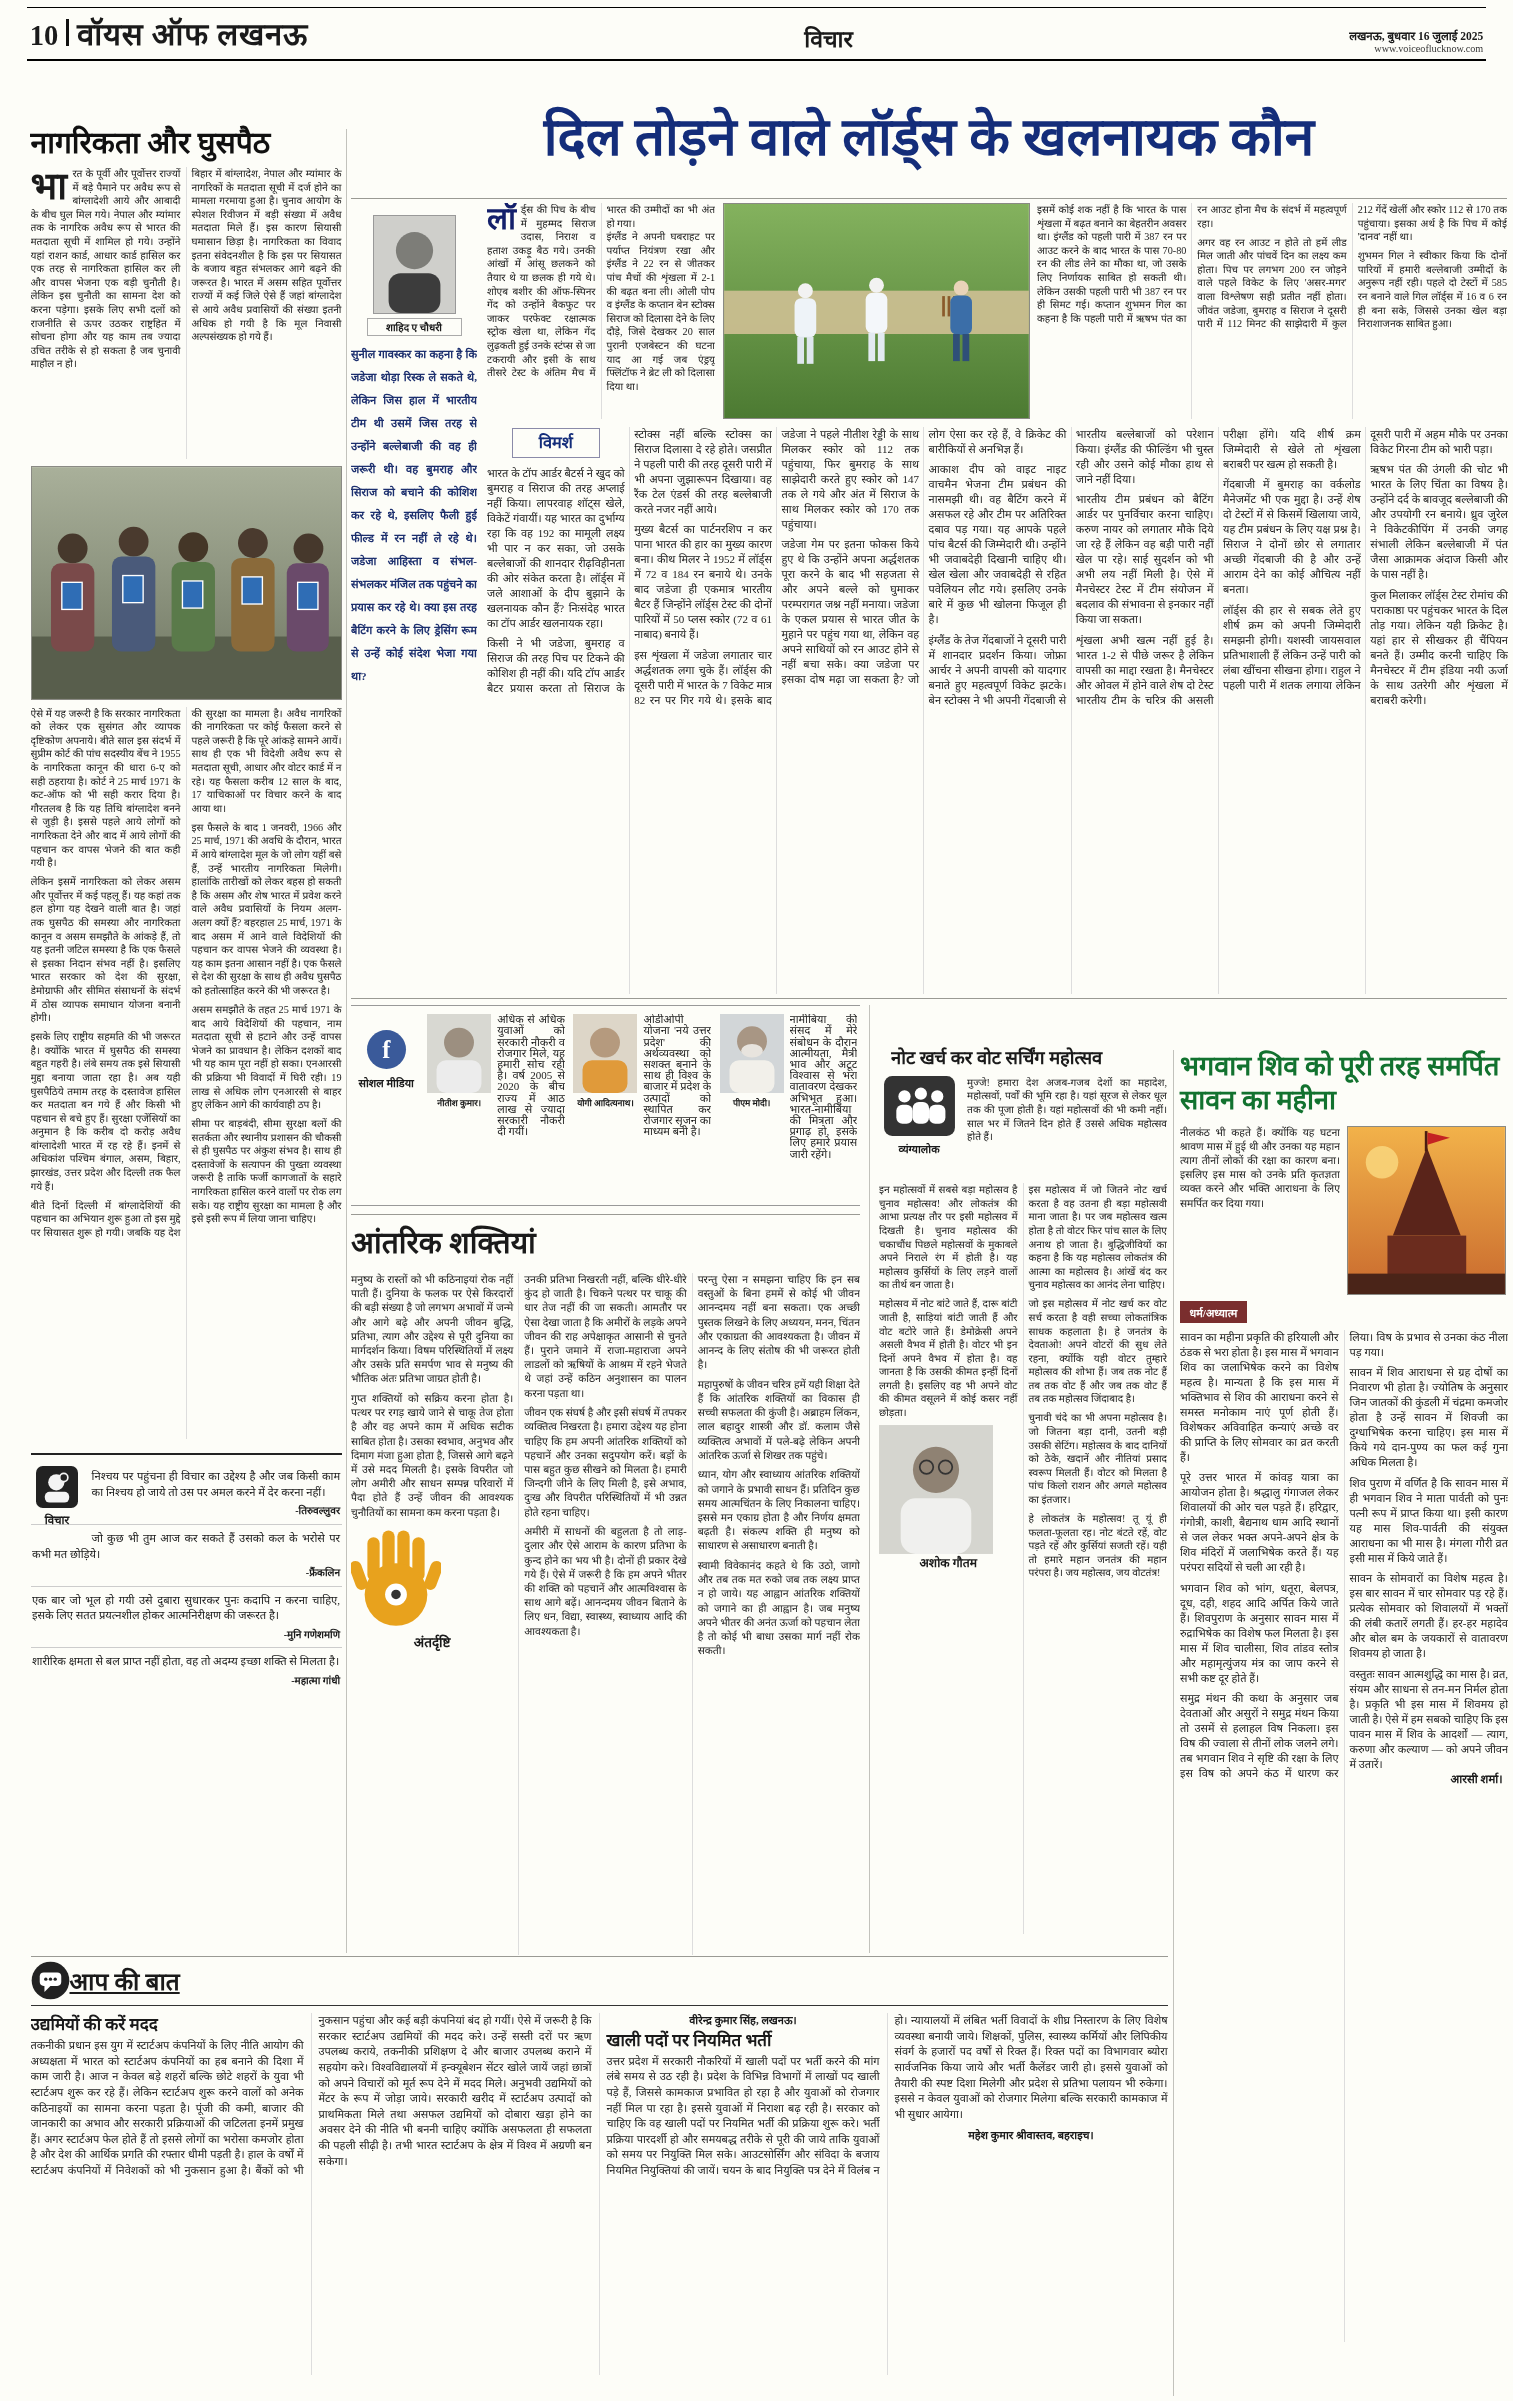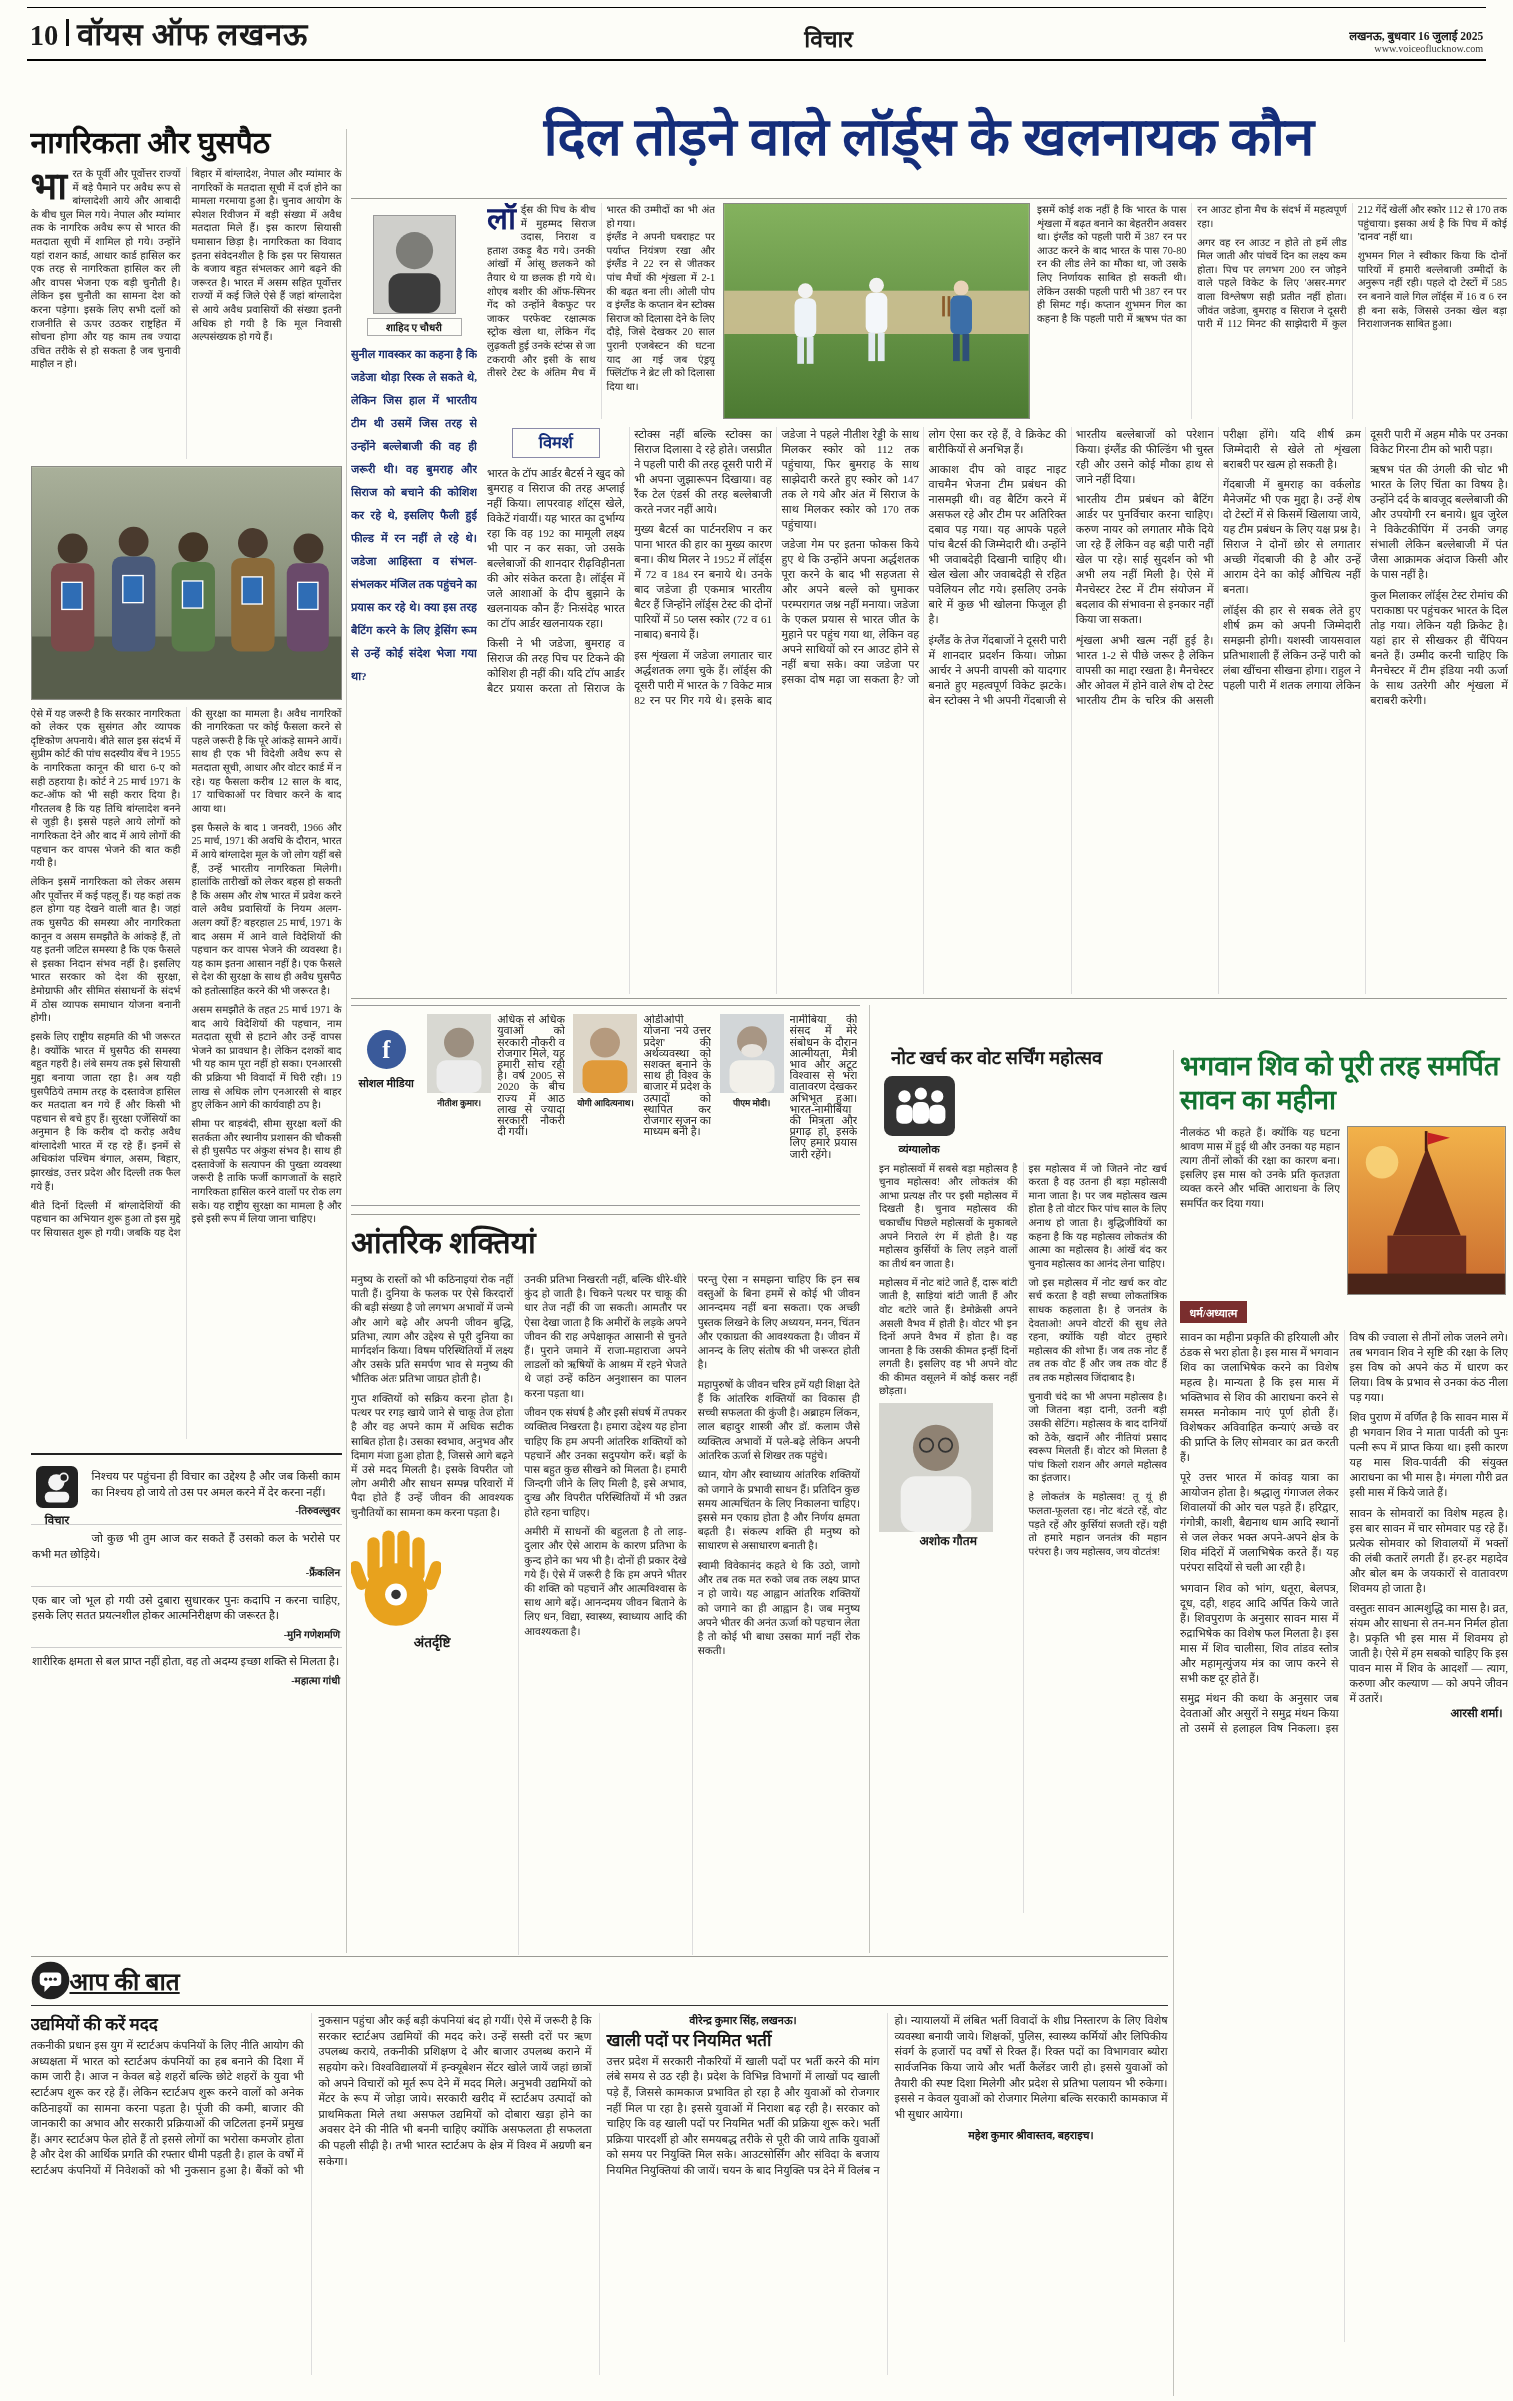--- a/index.html
+++ b/index.html
@@ -361,20 +361,21 @@
             <circle cx="30" cy="30" r="9"></circle>
               <rect x="18" y="42" width="24" height="28" rx="9"></rect>
             <circle cx="54" cy="26" r="9"></circle>
               <rect x="42" y="38" width="24" height="32" rx="9"></rect>
             <circle cx="78" cy="30" r="9"></circle>
               <rect x="66" y="42" width="24" height="28" rx="9"></rect>
           </g>
         </svg>
         <div class="vy-label">व्यंग्यालोक</div>
       </div>
+      <div class="vy-leadtext">मुज्जे! हमारा देश अजब-गजब देशों का महादेश, महोत्सवों, पर्वों की भूमि रहा है। यहां सूरज से लेकर धूल तक की पूजा होती है। यहां महोत्सवों की भी कमी नहीं। साल भर में जितने दिन होते हैं उससे अधिक महोत्सव होते हैं।</div>
     </div>
     <div class="bt cols2" style="height:751px;">
       <div>
           <p>इन महोत्सवों में सबसे बड़ा महोत्सव है चुनाव महोत्सव! और लोकतंत्र की आभा प्रत्यक्ष तौर पर इसी महोत्सव में दिखती है। चुनाव महोत्सव की चकाचौंध पिछले महोत्सवों के मुकाबले अपने निराले रंग में होती है। यह महोत्सव कुर्सियों के लिए लड़ने वालों का तीर्थ बन जाता है।</p>
           <p>महोत्सव में नोट बांटे जाते हैं, दारू बांटी जाती है, साड़ियां बांटी जाती हैं और वोट बटोरे जाते हैं। डेमोक्रेसी अपने असली वैभव में होती है। वोटर भी इन दिनों अपने वैभव में होता है। वह जानता है कि उसकी कीमत इन्हीं दिनों लगती है। इसलिए वह भी अपने वोट की कीमत वसूलने में कोई कसर नहीं छोड़ता।</p>
         </div>
       <figure class="vy-author">
         <svg width="114" height="129" viewBox="0 0 168 190" xmlns="http://www.w3.org/2000/svg">
           <rect width="168" height="190" fill="#d5d5cf"></rect>
           <circle cx="84" cy="66" r="34" fill="#8f8273"></circle>
@@ -415,20 +416,21 @@
         </svg>
       </figure>
     </div>
     <div class="sw-label">धर्म/अध्यात्म</div>
     <div class="bt cols2" style="height:1012px;font-size:11px;line-height:15px;">
       <div>
           <p>सावन का महीना प्रकृति की हरियाली और ठंडक से भरा होता है। इस मास में भगवान शिव का जलाभिषेक करने का विशेष महत्व है। मान्यता है कि इस मास में भक्तिभाव से शिव की आराधना करने से समस्त मनोकाम नाएं पूर्ण होती हैं। विशेषकर अविवाहित कन्याएं अच्छे वर की प्राप्ति के लिए सोमवार का व्रत करती हैं।</p>
           <p>पूरे उत्तर भारत में कांवड़ यात्रा का आयोजन होता है। श्रद्धालु गंगाजल लेकर शिवालयों की ओर चल पड़ते हैं। हरिद्वार, गंगोत्री, काशी, बैद्यनाथ धाम आदि स्थानों से जल लेकर भक्त अपने-अपने क्षेत्र के शिव मंदिरों में जलाभिषेक करते हैं। यह परंपरा सदियों से चली आ रही है।</p>
           <p>भगवान शिव को भांग, धतूरा, बेलपत्र, दूध, दही, शहद आदि अर्पित किये जाते हैं। शिवपुराण के अनुसार सावन मास में रुद्राभिषेक का विशेष फल मिलता है। इस मास में शिव चालीसा, शिव तांडव स्तोत्र और महामृत्युंजय मंत्र का जाप करने से सभी कष्ट दूर होते हैं।</p>
           <p>समुद्र मंथन की कथा के अनुसार जब देवताओं और असुरों ने समुद्र मंथन किया तो उसमें से हलाहल विष निकला। इस विष की ज्वाला से तीनों लोक जलने लगे। तब भगवान शिव ने सृष्टि की रक्षा के लिए इस विष को अपने कंठ में धारण कर लिया। विष के प्रभाव से उनका कंठ नीला पड़ गया।</p>
+          <p>सावन में शिव आराधना से ग्रह दोषों का निवारण भी होता है। ज्योतिष के अनुसार जिन जातकों की कुंडली में चंद्रमा कमजोर होता है उन्हें सावन में शिवजी का दुग्धाभिषेक करना चाहिए। इस मास में किये गये दान-पुण्य का फल कई गुना अधिक मिलता है।</p>
           <p>शिव पुराण में वर्णित है कि सावन मास में ही भगवान शिव ने माता पार्वती को पुनः पत्नी रूप में प्राप्त किया था। इसी कारण यह मास शिव-पार्वती की संयुक्त आराधना का भी मास है। मंगला गौरी व्रत इसी मास में किये जाते हैं।</p>
           <p>सावन के सोमवारों का विशेष महत्व है। इस बार सावन में चार सोमवार पड़ रहे हैं। प्रत्येक सोमवार को शिवालयों में भक्तों की लंबी कतारें लगती हैं। हर-हर महादेव और बोल बम के जयकारों से वातावरण शिवमय हो जाता है।</p>
           <p>वस्तुतः सावन आत्मशुद्धि का मास है। व्रत, संयम और साधना से तन-मन निर्मल होता है। प्रकृति भी इस मास में शिवमय हो जाती है। ऐसे में हम सबको चाहिए कि इस पावन मास में शिव के आदर्शों — त्याग, करुणा और कल्याण — को अपने जीवन में उतारें।</p>
         </div>
       <div class="sw-sig">आरसी शर्मा।</div>
     </div>
   </section>
 
   <section class="abs" style="left:30.5px;top:1961px;width:1137px;height:434px;">
     <div class="lt-head">

